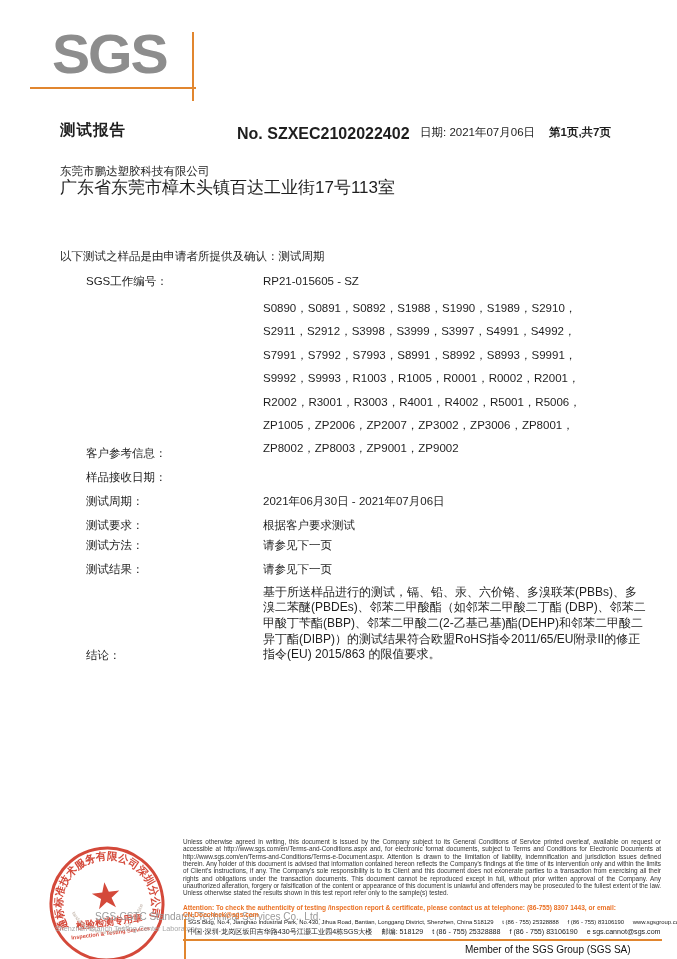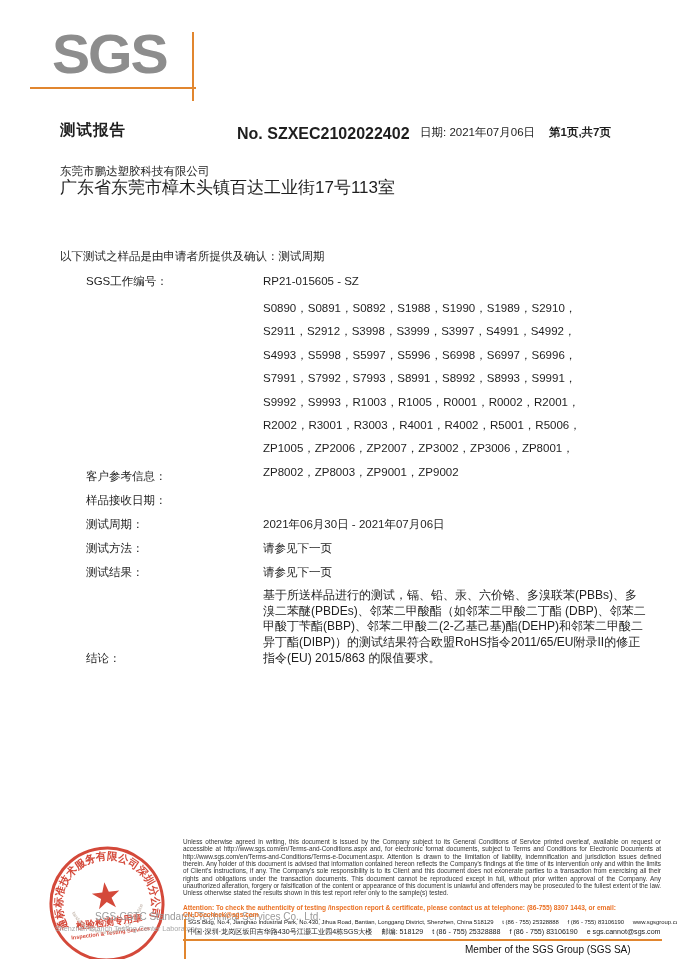--- a/index.html
+++ b/index.html
@@ -79,38 +79,41 @@
     <div class="flabel">SGS工作编号：</div>
     <div class="fvalue">RP21-015605 - SZ</div>
   </div>
 
 
   <div class="frow">
     <div class="flabel">客户参考信息：</div>
     <div class="fvalue">
       <div class="code-line">S0890，S0891，S0892，S1988，S1990，S1989，S2910，</div>
       <div class="code-line">S2911，S2912，S3998，S3999，S3997，S4991，S4992，</div>
-      <div class="code-line">S4993，S5998，S5997，S5996，S6998，S6997，S6996，</div>
       <div class="code-line">S7991，S7992，S7993，S8991，S8992，S8993，S9991，</div>
       <div class="code-line">S9992，S9993，R1003，R1005，R0001，R0002，R2001，</div>
       <div class="code-line">R2002，R3001，R3003，R4001，R4002，R5001，R5006，</div>
       <div class="code-line">ZP1005，ZP2006，ZP2007，ZP3002，ZP3006，ZP8001，</div>
       <div class="code-line">ZP8002，ZP8003，ZP9001，ZP9002</div>
     </div>
   </div>
 
   <div class="frow">
     <div class="flabel">样品接收日期：</div>
   </div>
 
   <div class="frow">
     <div class="flabel">测试周期：</div>
     <div class="fvalue">2021年06月30日 - 2021年07月06日</div>
   </div>
 
+  <div class="frow tight">
+    <div class="flabel">测试要求：</div>
+    <div class="fvalue">根据客户要求测试</div>
+  </div>
 
   <div class="frow">
     <div class="flabel">测试方法：</div>
     <div class="fvalue">请参见下一页</div>
   </div>
 
   <div class="frow">
     <div class="flabel">测试结果：</div>
     <div class="fvalue">请参见下一页</div>
   </div>

